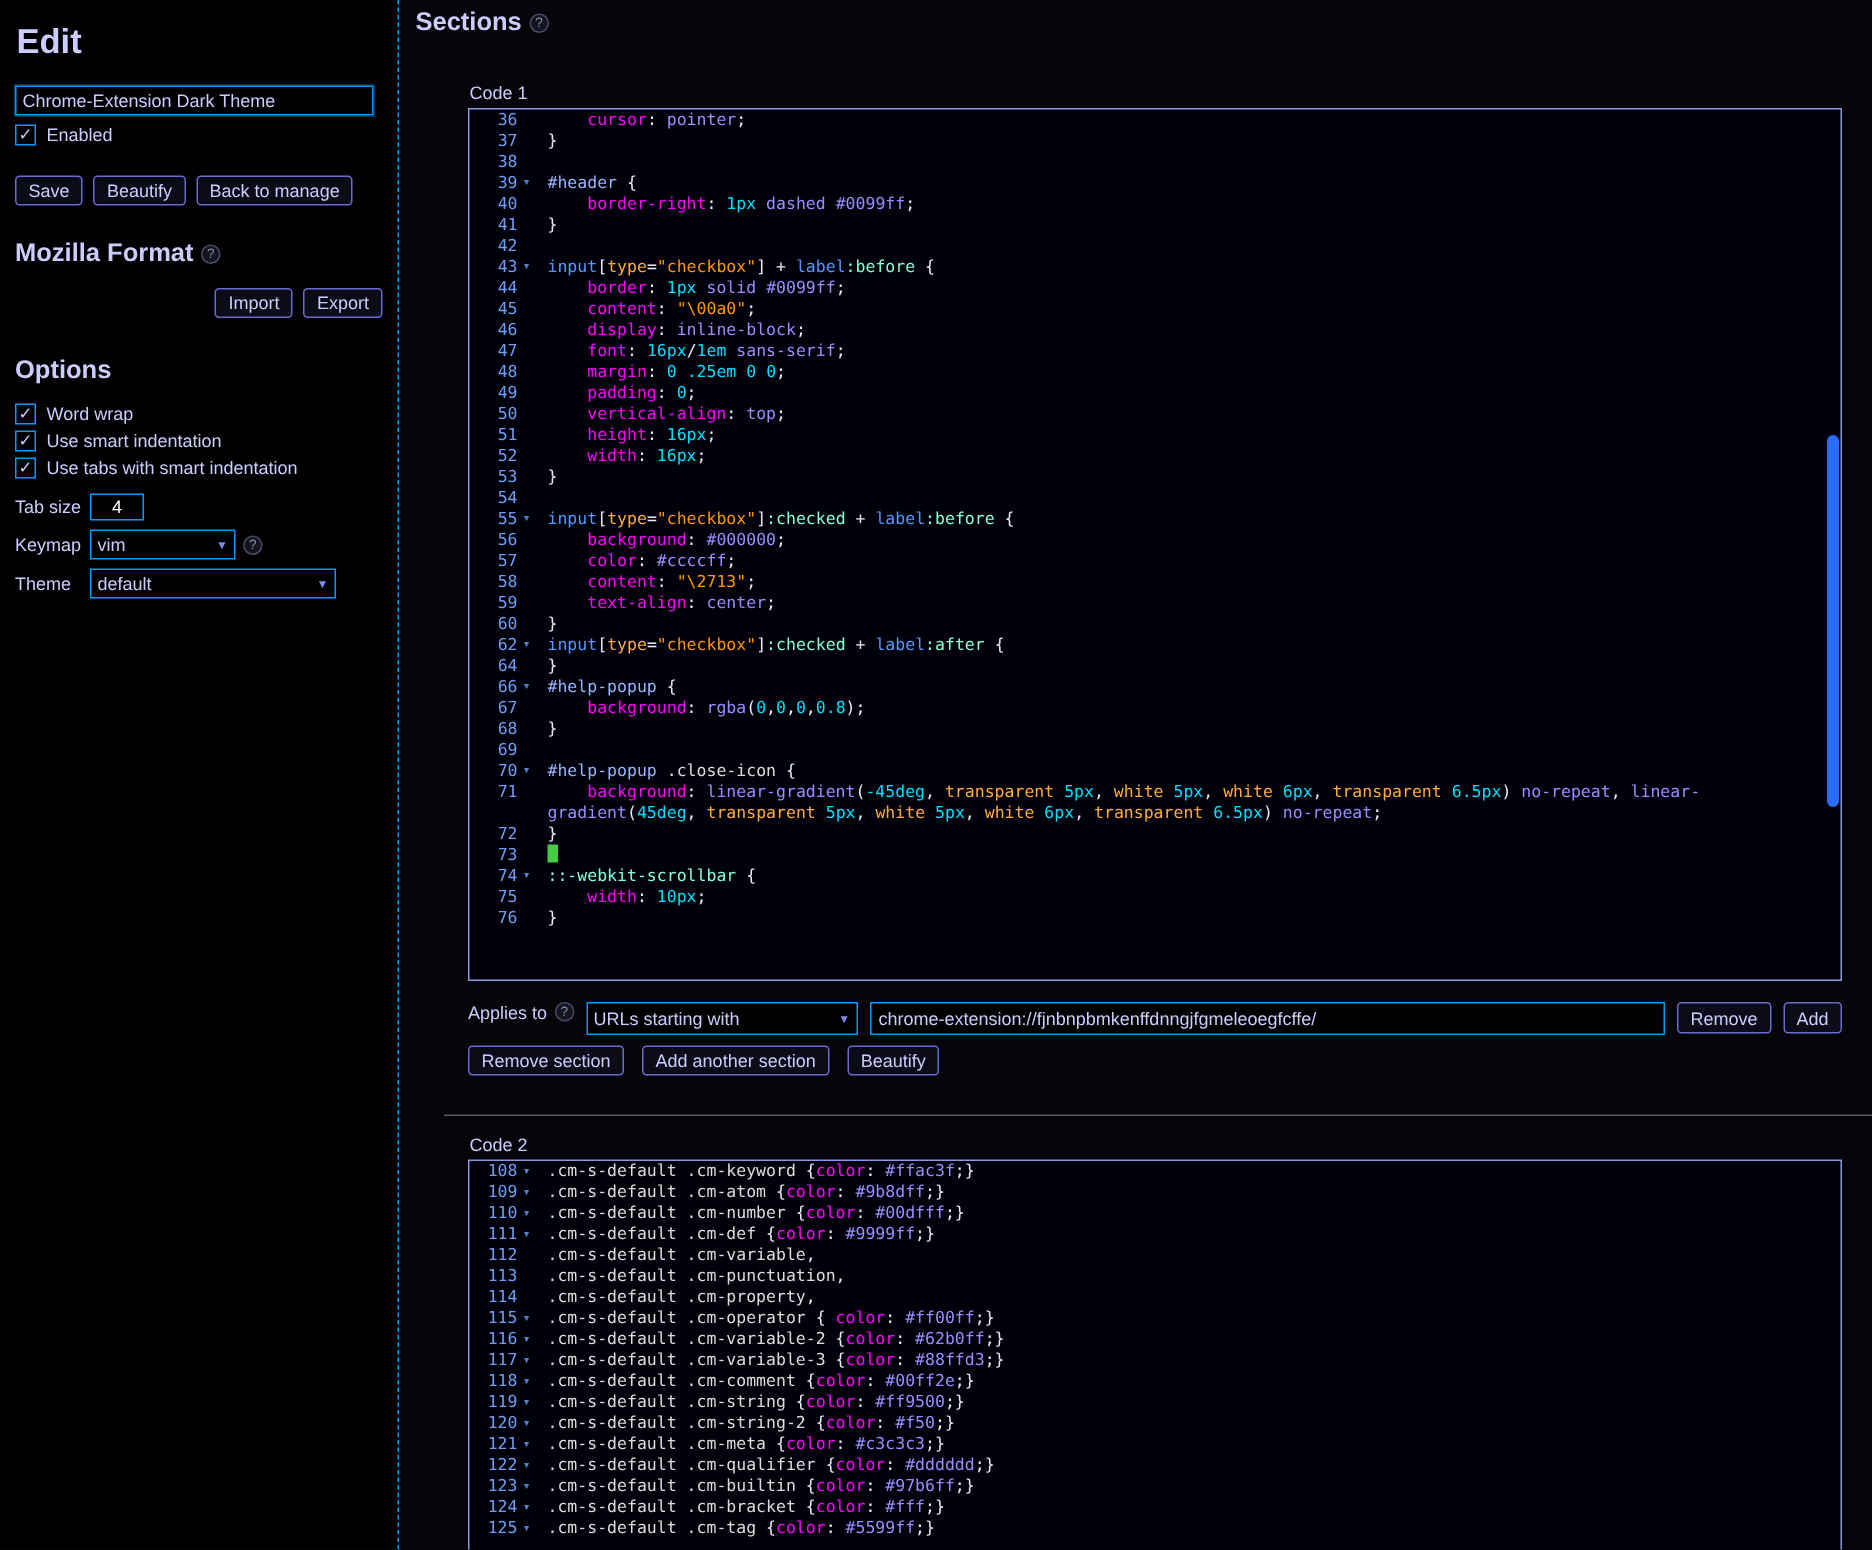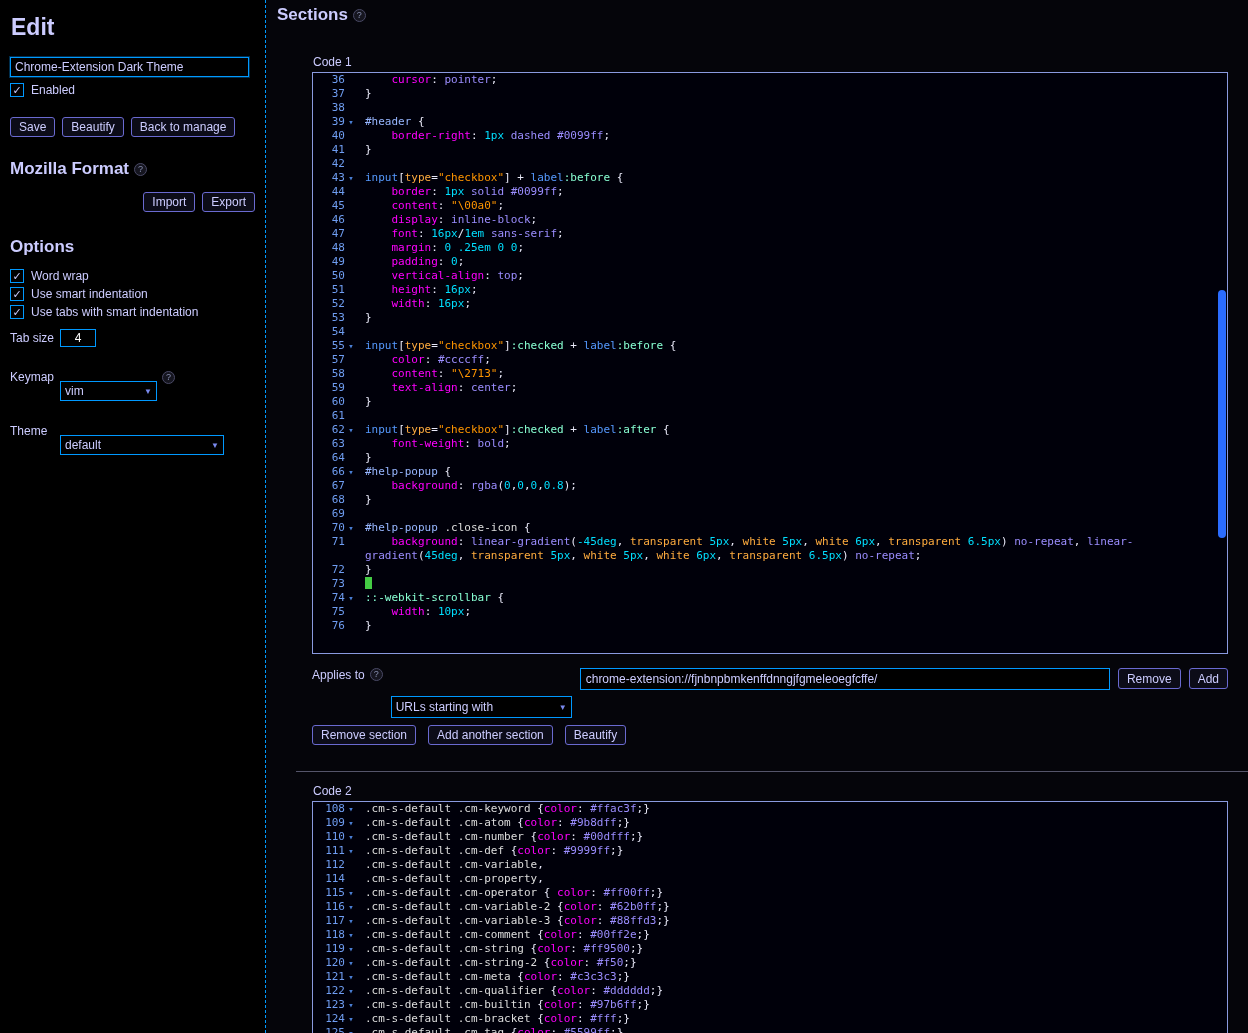--- a/index.html
+++ b/index.html
@@ -33,21 +33,21 @@
   .options-heading{margin-top:25px;}
   .opt-rows .check-row{margin-top:4px;}
   .opt-rows .check-row:first-child{margin-top:12px;}
   .inline-row{margin-top:6px;display:flex;align-items:center;font-size:12px;}
   .inline-row .lab{width:50px;flex:0 0 50px;}
   .tabsize-row{margin-top:10px;}
   .tabsize-input{width:36px;height:18px;background:#000;border:1px solid var(--accent);
         color:#fff;font-size:12px;text-align:center;font-family:"Liberation Sans",sans-serif;}
   .select{height:20px;background:#000;border:1px solid var(--accent);color:var(--text);
         font-size:12px;display:inline-flex;align-items:center;justify-content:space-between;
-        padding:0 4px;cursor:pointer;margin-top:28px;}
+        padding:0 4px;cursor:pointer;}
   .keymap-select{width:97px;}
   .theme-select{width:164px;}
   .select-arrow{color:#7a8aee;font-size:8px;margin-left:6px;}
   .help{display:inline-block;width:13px;height:13px;border-radius:50%;background:var(--help-bg);
         border:1px solid var(--help-border);color:#8890b0;font-size:9px;line-height:11px;
         text-align:center;margin-left:5px;vertical-align:2px;font-weight:normal;cursor:pointer;}
 
   
   .main{position:absolute;left:266px;top:0;width:982px;height:100%;padding-top:5px;}
   .main-heading{padding-left:11px;font-size:17px;font-weight:bold;}
@@ -291,20 +291,27 @@
             </div>
             <div class="cm-row">
               <div class="cm-gutter">
                 <span class="cm-lnum">55</span>
                 <span class="cm-fold">▾</span>
               </div>
               <div class="cm-codeline"><span style="color: rgb(85, 153, 255);">input</span><span style="color: rgb(232, 232, 248);">[</span><span style="color: rgb(255, 172, 63);">type</span><span style="color: rgb(232, 232, 248);">=</span><span style="color: rgb(255, 149, 0);">"checkbox"</span><span style="color: rgb(232, 232, 248);">]</span><span style="color: rgb(136, 255, 211);">:checked</span><span style="color: rgb(232, 232, 248);"> + </span><span style="color: rgb(85, 153, 255);">label</span><span style="color: rgb(136, 255, 211);">:before</span><span style="color: rgb(232, 232, 248);"> {</span></div>
             </div>
             <div class="cm-row">
               <div class="cm-gutter">
+                <span class="cm-lnum">56</span>
+                <span class="cm-fold"></span>
+              </div>
+              <div class="cm-codeline"><span style="color: rgb(232, 232, 248);">    </span><span style="color: rgb(255, 0, 255);">background</span><span style="color: rgb(232, 232, 248);">: </span><span style="color: rgb(155, 141, 255);">#000000</span><span style="color: rgb(232, 232, 248);">;</span></div>
+            </div>
+            <div class="cm-row">
+              <div class="cm-gutter">
                 <span class="cm-lnum">57</span>
                 <span class="cm-fold"></span>
               </div>
               <div class="cm-codeline"><span style="color: rgb(232, 232, 248);">    </span><span style="color: rgb(255, 0, 255);">color</span><span style="color: rgb(232, 232, 248);">: </span><span style="color: rgb(155, 141, 255);">#ccccff</span><span style="color: rgb(232, 232, 248);">;</span></div>
             </div>
             <div class="cm-row">
               <div class="cm-gutter">
                 <span class="cm-lnum">58</span>
                 <span class="cm-fold"></span>
               </div>
@@ -319,38 +326,24 @@
             </div>
             <div class="cm-row">
               <div class="cm-gutter">
                 <span class="cm-lnum">60</span>
                 <span class="cm-fold"></span>
               </div>
               <div class="cm-codeline"><span style="color: rgb(232, 232, 248);">}</span></div>
             </div>
             <div class="cm-row">
               <div class="cm-gutter">
-                <span class="cm-lnum">61</span>
-                <span class="cm-fold"></span>
-              </div>
-              <div class="cm-codeline"></div>
-            </div>
-            <div class="cm-row">
-              <div class="cm-gutter">
                 <span class="cm-lnum">62</span>
                 <span class="cm-fold">▾</span>
               </div>
               <div class="cm-codeline"><span style="color: rgb(85, 153, 255);">input</span><span style="color: rgb(232, 232, 248);">[</span><span style="color: rgb(255, 172, 63);">type</span><span style="color: rgb(232, 232, 248);">=</span><span style="color: rgb(255, 149, 0);">"checkbox"</span><span style="color: rgb(232, 232, 248);">]</span><span style="color: rgb(136, 255, 211);">:checked</span><span style="color: rgb(232, 232, 248);"> + </span><span style="color: rgb(85, 153, 255);">label</span><span style="color: rgb(136, 255, 211);">:after</span><span style="color: rgb(232, 232, 248);"> {</span></div>
-            </div>
-            <div class="cm-row">
-              <div class="cm-gutter">
-                <span class="cm-lnum">63</span>
-                <span class="cm-fold"></span>
-              </div>
-              <div class="cm-codeline"><span style="color: rgb(232, 232, 248);">    </span><span style="color: rgb(255, 0, 255);">font-weight</span><span style="color: rgb(232, 232, 248);">: </span><span style="color: rgb(155, 141, 255);">bold</span><span style="color: rgb(232, 232, 248);">;</span></div>
             </div>
             <div class="cm-row">
               <div class="cm-gutter">
                 <span class="cm-lnum">64</span>
                 <span class="cm-fold"></span>
               </div>
               <div class="cm-codeline"><span style="color: rgb(232, 232, 248);">}</span></div>
             </div>
             <div class="cm-row">
               <div class="cm-gutter">
@@ -489,20 +482,27 @@
             </div>
             <div class="cm-row">
               <div class="cm-gutter">
                 <span class="cm-lnum">112</span>
                 <span class="cm-fold"></span>
               </div>
               <div class="cm-codeline"><span style="color: rgb(221, 221, 221);">.cm-s-default</span><span style="color: rgb(232, 232, 248);"> </span><span style="color: rgb(221, 221, 221);">.cm-variable</span><span style="color: rgb(232, 232, 248);">,</span></div>
             </div>
             <div class="cm-row">
               <div class="cm-gutter">
+                <span class="cm-lnum">113</span>
+                <span class="cm-fold"></span>
+              </div>
+              <div class="cm-codeline"><span style="color: rgb(221, 221, 221);">.cm-s-default</span><span style="color: rgb(232, 232, 248);"> </span><span style="color: rgb(221, 221, 221);">.cm-punctuation</span><span style="color: rgb(232, 232, 248);">,</span></div>
+            </div>
+            <div class="cm-row">
+              <div class="cm-gutter">
                 <span class="cm-lnum">114</span>
                 <span class="cm-fold"></span>
               </div>
               <div class="cm-codeline"><span style="color: rgb(221, 221, 221);">.cm-s-default</span><span style="color: rgb(232, 232, 248);"> </span><span style="color: rgb(221, 221, 221);">.cm-property</span><span style="color: rgb(232, 232, 248);">,</span></div>
             </div>
             <div class="cm-row">
               <div class="cm-gutter">
                 <span class="cm-lnum">115</span>
                 <span class="cm-fold">▾</span>
               </div>

